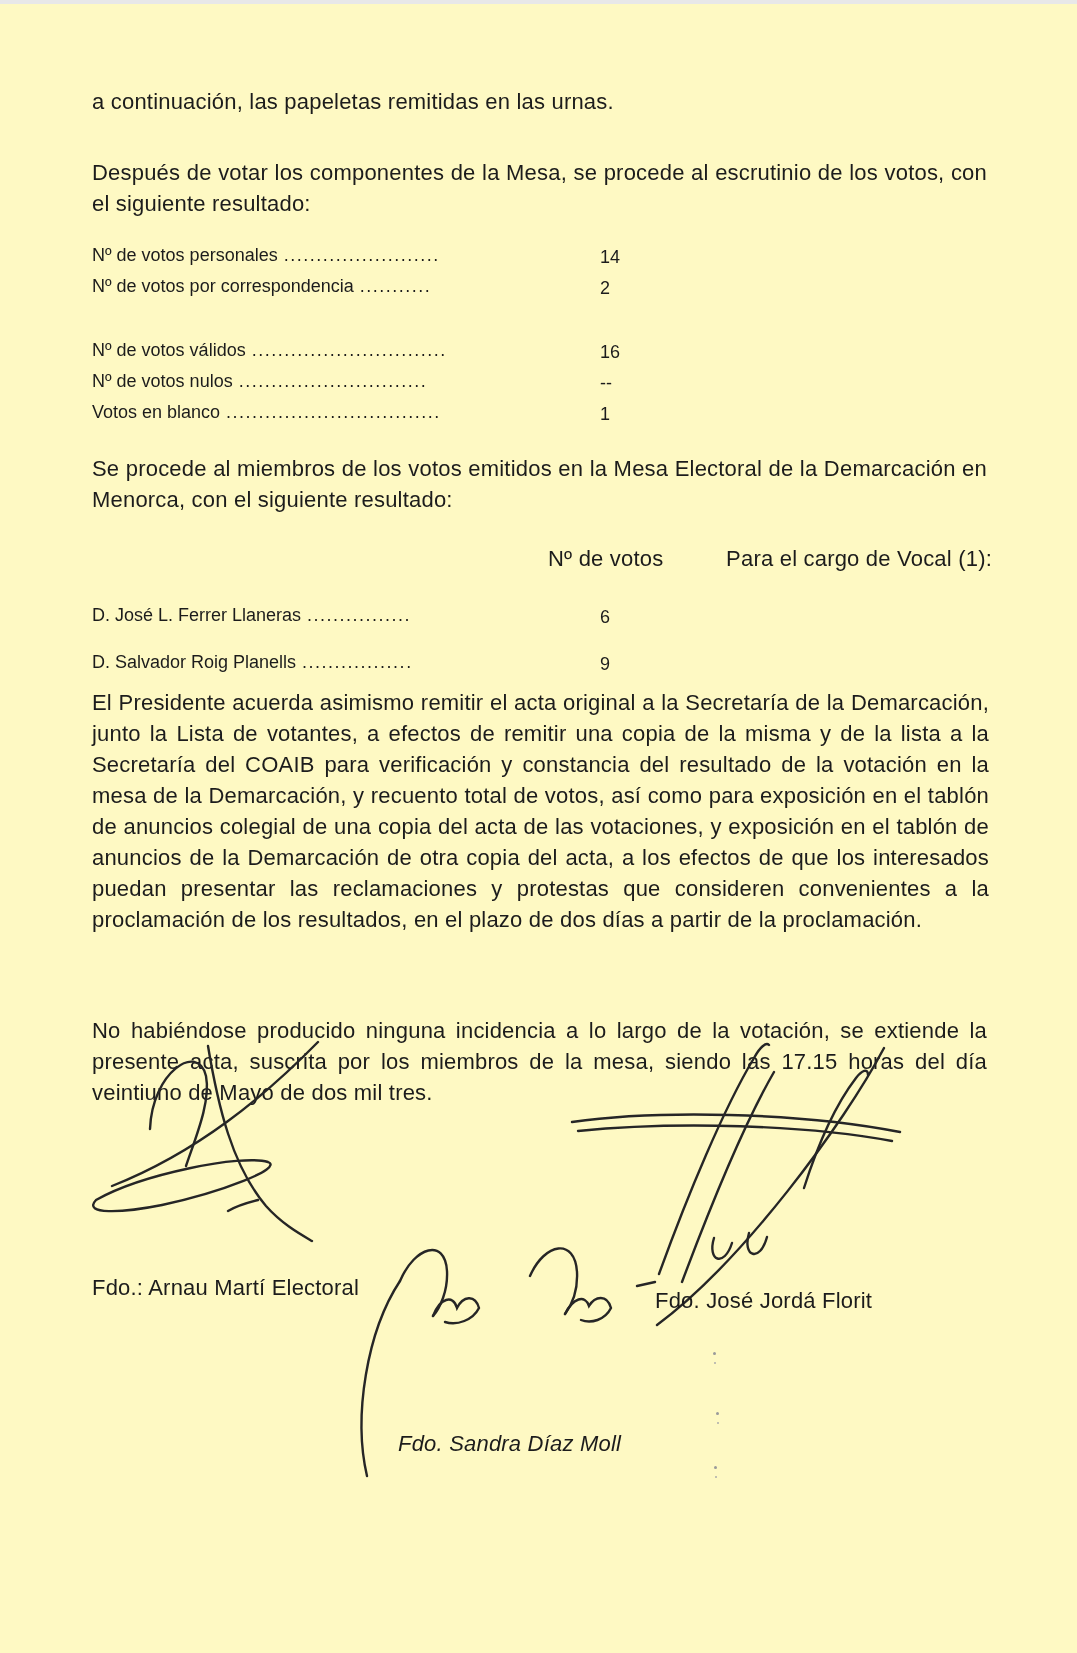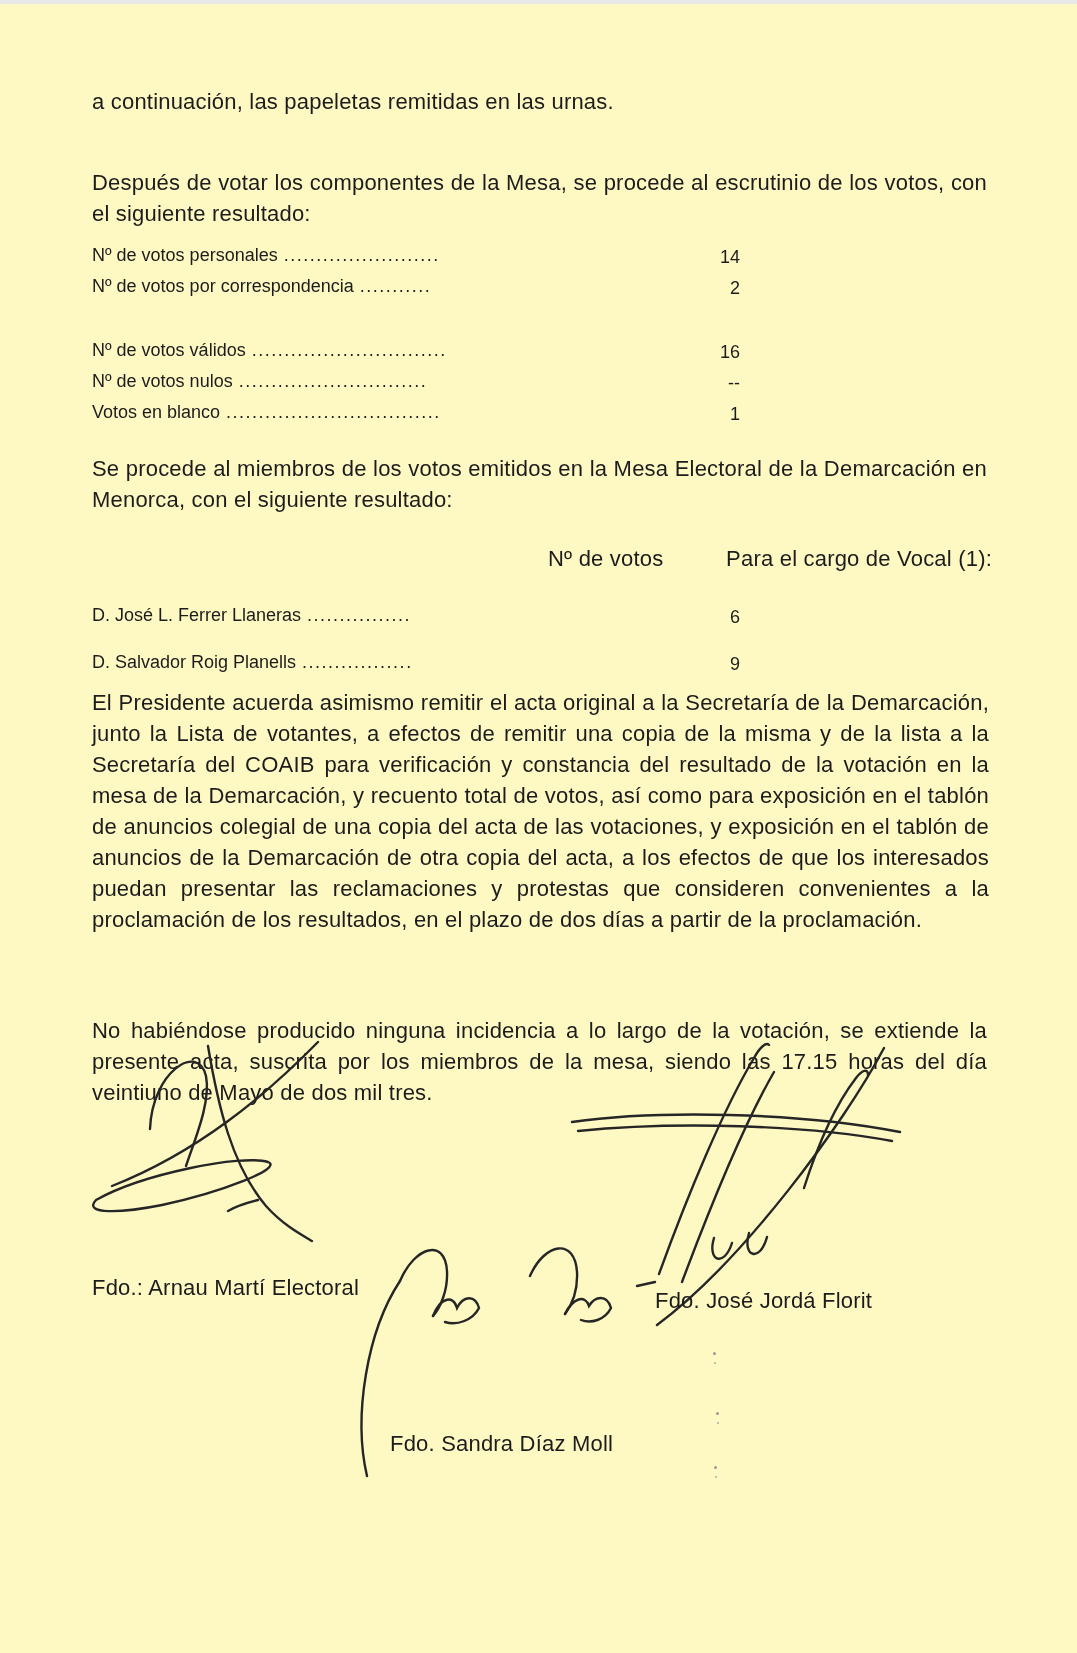--- a/index.html
+++ b/index.html
@@ -29,21 +29,21 @@
     white-space: nowrap;
   }
   .vrow .dots {
     letter-spacing: 1.5px;
     margin-left: 6px;
   }
   .vrow .num {
     position: absolute;
     left: 508px;
     width: 140px;
-    text-align: right;
+    text-align: left;
     top: 2px;
   }
   .sig-svg { position: absolute; }
   .sig-svg path {
     fill: none;
     stroke: #262626;
     stroke-width: 2.4;
     stroke-linecap: round;
   }
   .speck {
@@ -61,21 +61,21 @@
     border-radius: 50%;
   }
 </style>
 </head>
 <body>
 
 <div class="page">
 
   <div class="tblock" style="left:92px; top:82px; width:900px;">a continuación, las papeletas remitidas en las urnas.</div>
 
-  <div class="tblock justify" style="left:92px; top:163px; width:895px;">Después de votar los componentes de la Mesa, se procede al escrutinio de los votos, con el siguiente resultado:</div>
+  <div class="tblock justify" style="left:92px; top:153px; width:895px;">Después de votar los componentes de la Mesa, se procede al escrutinio de los votos, con el siguiente resultado:</div>
 
   <div class="vrow" style="top:236px;">
     <span>Nº de votos personales</span><span class="dots">........................</span>
     <span class="num">14</span>
   </div>
   <div class="vrow" style="top:267px;">
     <span>Nº de votos por correspondencia</span><span class="dots">...........</span>
     <span class="num">2</span>
   </div>
 
@@ -134,19 +134,19 @@
   <div class="tblock" style="left:655px; top:1281px;">Fdo. José Jordá Florit</div>
 
   <svg class="sig-svg" style="left:345px; top:1232px;" width="380" height="250" viewBox="0 0 380 250">
     <path d="M55,45 C22,95 8,180 22,240"></path>
     <path d="M55,45 C70,10 100,2 102,35 C103,55 95,72 88,80"></path>
     <path d="M88,80 C95,62 108,58 112,72 C118,60 130,58 134,72 C128,84 112,90 100,86"></path>
     <path d="M185,40 C200,6 230,2 232,36 C233,56 226,70 220,78"></path>
     <path d="M220,78 C228,62 240,58 244,70 C250,60 262,58 266,72 C260,84 246,88 236,84"></path>
     <path d="M292,50 L310,46"></path>
   </svg>
-  <div class="tblock" style="left:390px; top:1424px;">Fdo. Sandra Díaz Moll</div>
+  <div class="tblock" style="left:398px; top:1424px;font-style:italic;">Fdo. Sandra Díaz Moll</div>
 
   <div class="speck" style="left:713px; top:1348px;"></div>
   <div class="speck" style="left:716px; top:1408px;"></div>
   <div class="speck" style="left:714px; top:1462px;"></div>
 
 </div>
 
 </body></html>

